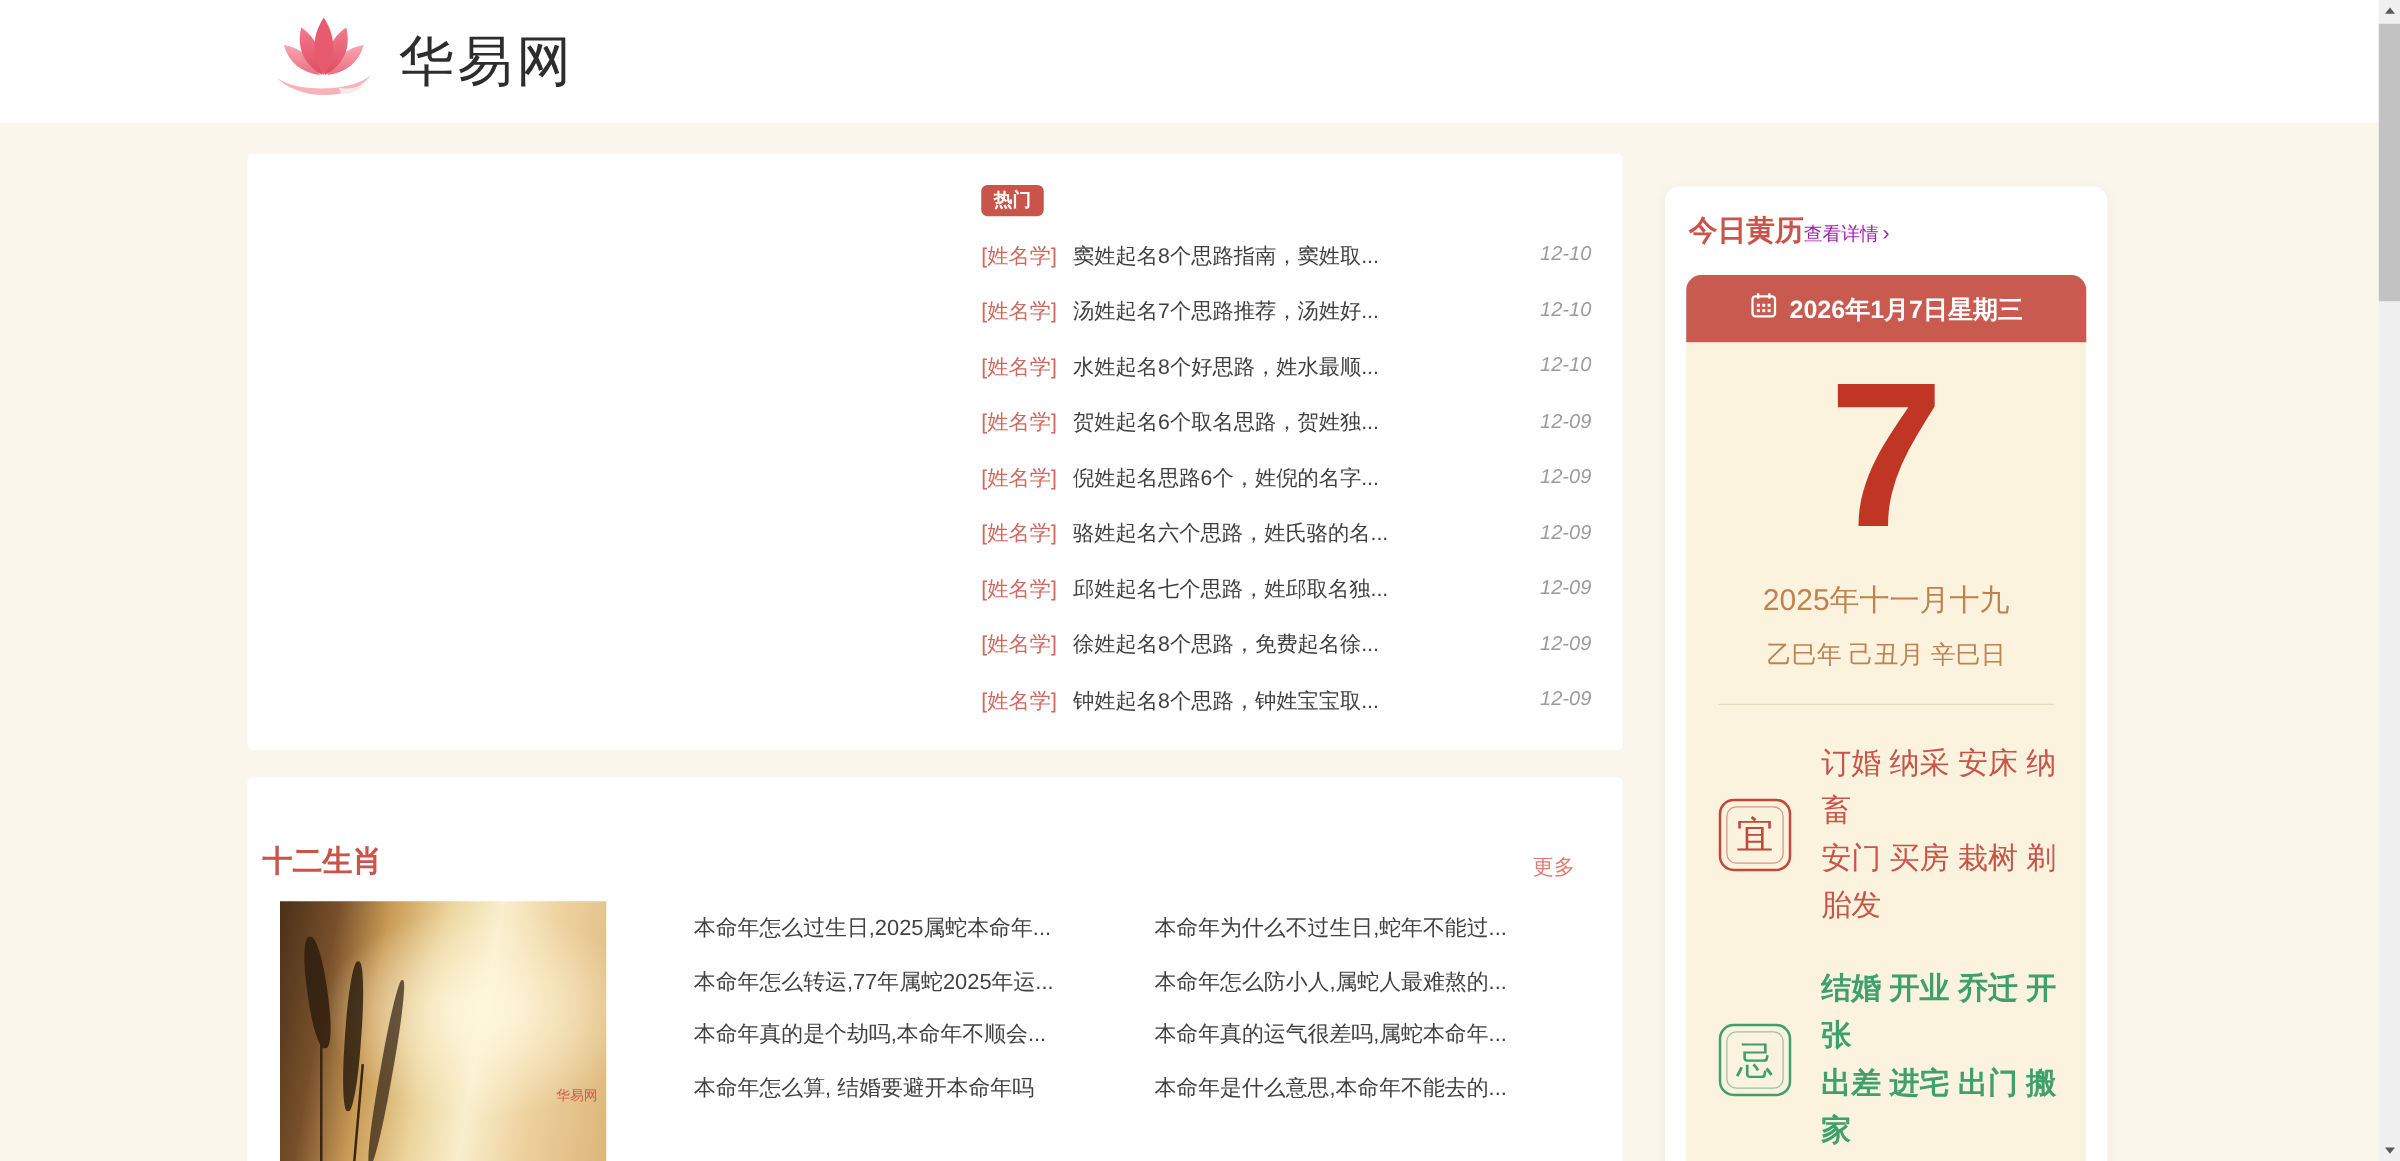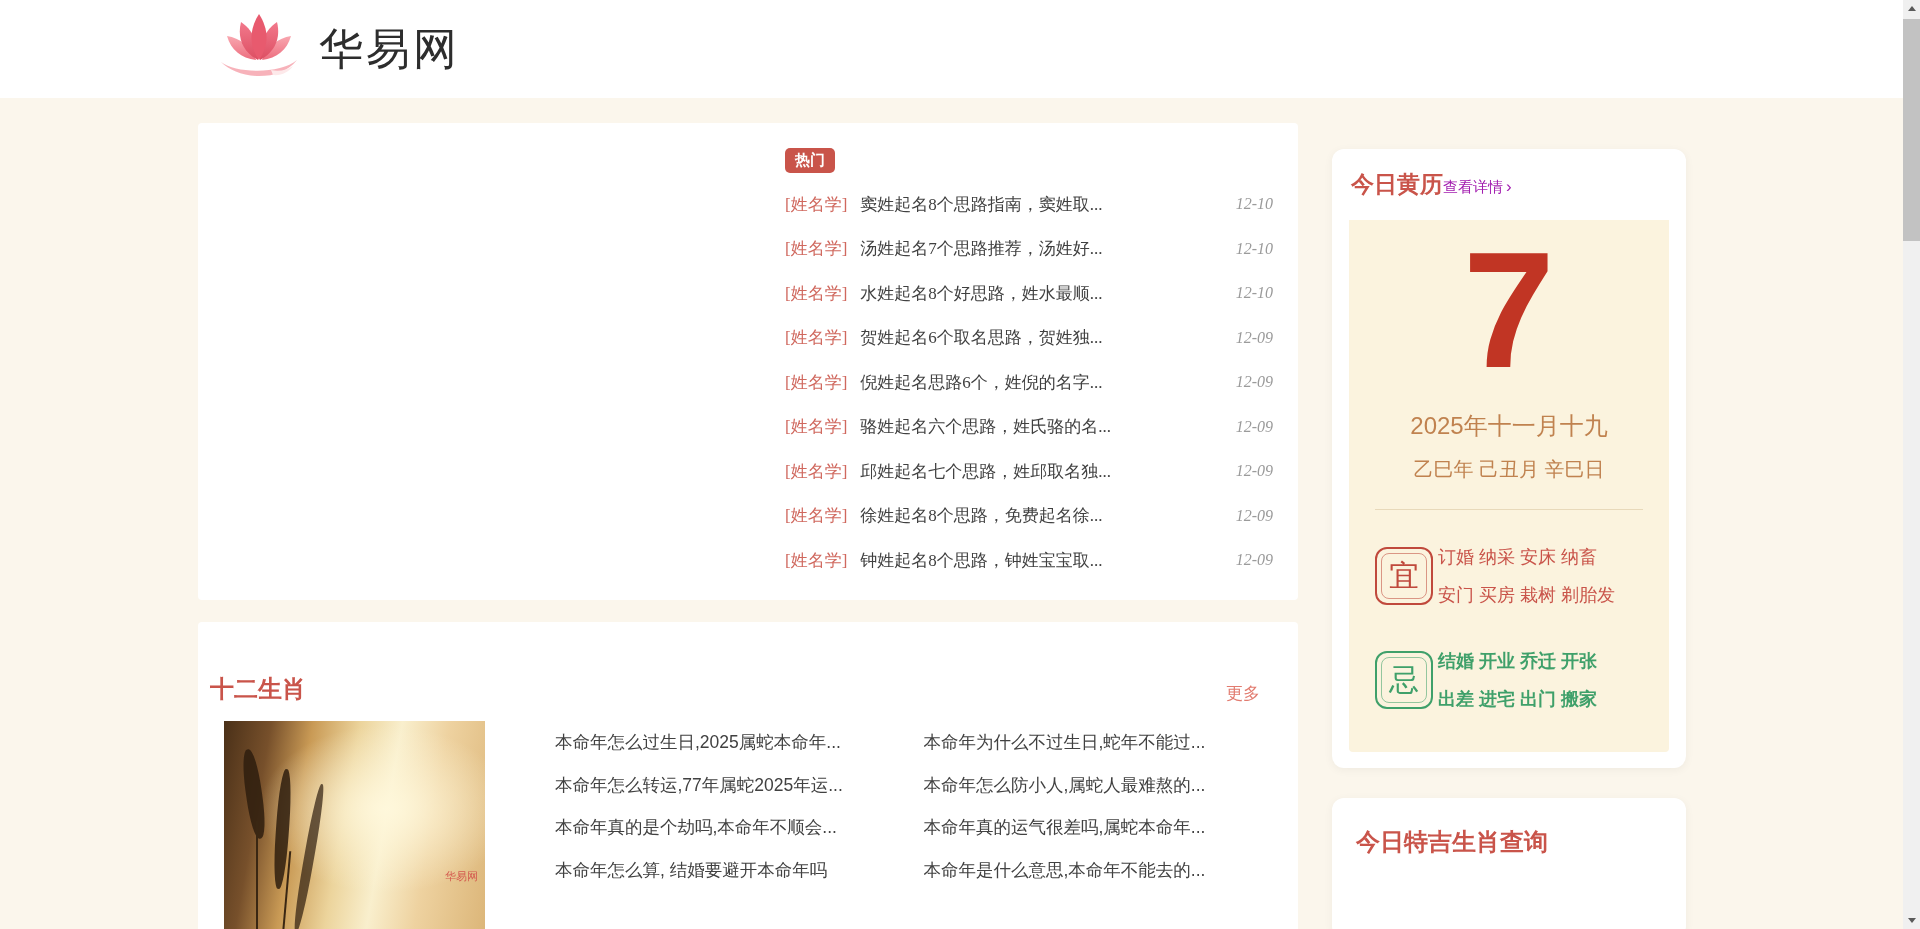--- a/index.html
+++ b/index.html
@@ -22,21 +22,21 @@
   .content { display:flex; align-items:flex-start; padding:25px 0 0 198px; gap:34px; }
   .main-col { width:1100px; }
   .sidebar { width:354px; }
 
   
   .hot-card { background:#fff; height:477px; border-radius:4px; position:relative; }
   .hot-right { position:absolute; left:587px; top:25px; right:25px; }
   .hot-badge { display:inline-block; background:#c9544a; color:#fff; font-size:15px; font-weight:bold;
                padding:3px 10px; border-radius:5px; }
   .hot-list { margin-top:9px; }
-  .hot-row { display:flex; align-items:center; height:44.5px; font-size:17px; cursor:pointer;font-family:Liberation Serif, serif; }
+  .hot-row { display:flex; align-items:center; height:44.5px; font-size:17px; cursor:pointer; }
   .hot-tag { color:#d0685e; flex:none; }
   .hot-title { color:#404040; margin-left:13px; flex:1; white-space:nowrap; overflow:hidden; }
   .hot-date { color:#9b9b9b; font-style:italic; font-size:16px; margin-left:12px; flex:none; }
 
   
   .zodiac-card { background:#fff; margin-top:22px; border-radius:4px; height:420px; overflow:hidden; }
   .zodiac-head { display:flex; justify-content:space-between; align-items:flex-end; padding:28px 38px 0 12px; }
   .zodiac-title { font-size:24px; font-weight:bold; color:#c9544a; }
   .more-link { font-size:17px; color:#e27b6f; cursor:pointer;margin-top:32px; }
   .zodiac-body { display:flex; margin-top:16px; padding-left:26px; }
@@ -70,21 +70,21 @@
   .day-number { font-size:165px; font-weight:bold; color:#c13524; line-height:1.02; }
   .lunar { font-size:24px; color:#c0824f; margin-top:16px; }
   .ganzhi { font-size:20px; color:#c0824f; margin-top:14px; }
   .divider { border-top:1px solid #e8d9ba; margin:26px 26px 0; }
   .seal-row { display:flex; align-items:center; text-align:left; margin:28px 14px 0 26px; }
   .seal { width:58px; height:58px; border:2px solid; border-radius:12px; display:flex; align-items:center;
           justify-content:center; font-size:30px; flex:none; position:relative; }
   .seal::before { content:""; position:absolute; inset:4px; border:1px solid currentColor; border-radius:8px; opacity:.55; }
   .yi-seal { color:#c0493c; }
   .ji-seal { color:#3fa06a; }
-  .seal-items { margin-left:5px; font-size:18px; line-height:38px; }
+  .seal-items { margin-left:24px; font-size:24px; line-height:38px; }
   .yi-items { color:#c9544a; }
   .ji-items { color:#3fa06a;font-weight:bold; }
 
   .lucky-card { background:#fff; border-radius:12px; margin-top:30px; padding:28px 24px; height:140px;
                 box-shadow:0 2px 10px rgba(0,0,0,.05); }
   .lucky-title { font-size:24px; font-weight:bold; color:#c9544a; }
 
   
   .scrollbar { position:absolute; right:0; top:0; width:17px; height:929px; background:#f0f0f0; }
   .sb-btn { position:absolute; left:0; width:17px; height:17px; display:flex; align-items:center; justify-content:center; }
@@ -229,20 +229,38 @@
 
     <div class="sidebar">
 
       <div class="almanac-card">
         <div class="almanac-head">
           <span class="almanac-title">今日黄历</span>
           <span class="detail-link"><span>查看详情</span><span class="chev">›</span></span>
         </div>
 
         <div class="cal">
+          <div class="cal-header">
+            <span>
+              <svg width="22" height="22" viewBox="0 0 22 22" fill="none" stroke="#ffffff" stroke-width="1.8">
+                <rect x="2" y="4" width="18" height="16" rx="2.5"></rect>
+                <line x1="6.5" y1="1.5" x2="6.5" y2="6"></line>
+                <line x1="15.5" y1="1.5" x2="15.5" y2="6"></line>
+                <g stroke="none" fill="#ffffff">
+                  <rect x="5.5" y="10" width="2.4" height="2.4"></rect>
+                    <rect x="9.8" y="10" width="2.4" height="2.4"></rect>
+                    <rect x="14.1" y="10" width="2.4" height="2.4"></rect>
+                  <rect x="5.5" y="14.3" width="2.4" height="2.4"></rect>
+                    <rect x="9.8" y="14.3" width="2.4" height="2.4"></rect>
+                    <rect x="14.1" y="14.3" width="2.4" height="2.4"></rect>
+                </g>
+              </svg>
+            </span>
+            <span>2026年1月7日星期三</span>
+          </div>
           <div class="cal-body">
             <div class="day-number">7</div>
             <div class="lunar">2025年十一月十九</div>
             <div class="ganzhi">乙巳年 己丑月 辛巳日</div>
             <div class="divider"></div>
 
             <div class="seal-row">
               <div class="seal yi-seal">宜</div>
               <div class="seal-items yi-items">
                 <div>订婚 纳采 安床 纳畜</div>

